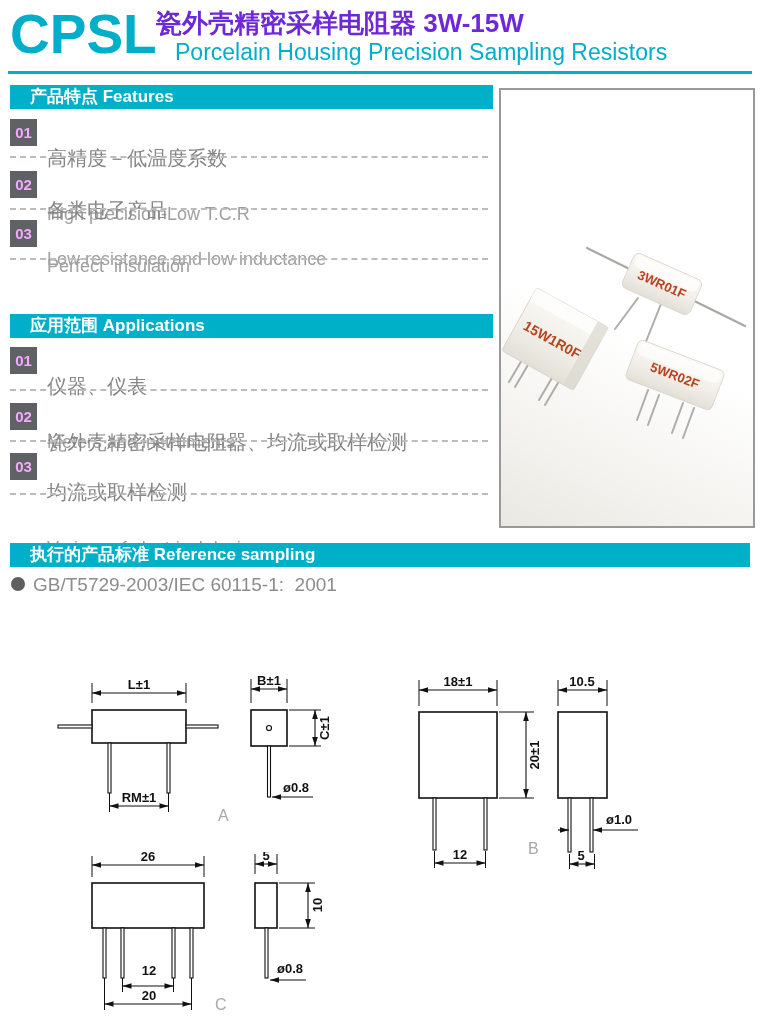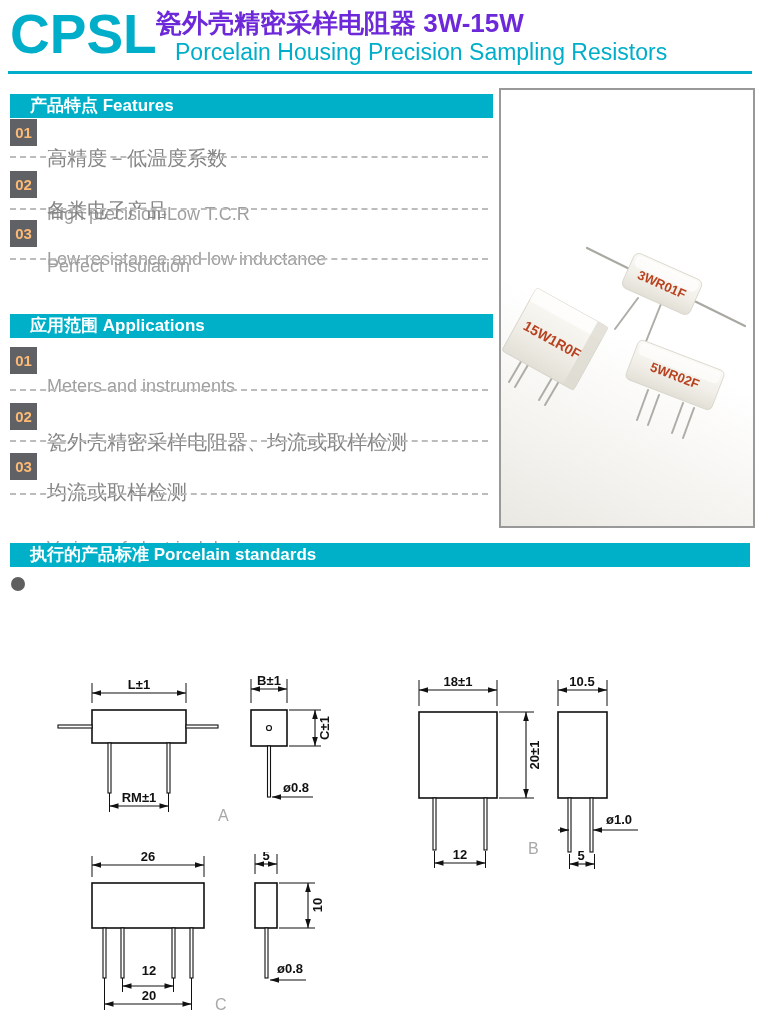--- a/index.html
+++ b/index.html
@@ -6,27 +6,27 @@
   .page{position:relative;width:760px;height:1023px;background:#fff;overflow:hidden;
         font-family:"Liberation Sans",sans-serif;text-decoration:underline;}
   
   .brand{position:absolute;left:10px;top:2px;font-size:55px;font-weight:700;color:#00aec9;letter-spacing:0px;}
   .title-cn{position:absolute;left:156px;top:6px;font-size:26px;font-weight:700;color:#6d28d9;white-space:pre;}
   .title-en{position:absolute;left:159px;top:39px;font-size:23px;font-weight:400;color:#00aec9;white-space:pre;margin-left:16px;}
   .hdr-rule{position:absolute;left:8px;top:71px;width:744px;height:3px;background:#00aec9;}
   
   .bar{position:absolute;left:10px;height:24px;background:#00b0c9;color:#fff;
        font-size:17px;font-weight:700;line-height:24px;padding-left:20px;box-sizing:border-box;white-space:pre;}
-  .bar.features{top:94px;width:483px;}
+  .bar.features{top:85px;width:483px;}
   .bar.apps{top:314px;width:483px;}
   .bar.standards{top:543px;width:740px;}
   .bar.dims{top:608px;width:740px;}
   
   .item{position:absolute;left:10px;width:478px;}
-  .badge{position:absolute;left:0;width:27px;height:27px;background:#606164;color:#fdba74;
+  .badge{position:absolute;left:0;width:27px;height:27px;background:#606164;color:#f0abfc;
          font-size:15px;font-weight:700;text-align:center;line-height:27px;}
   .itxt{position:absolute;left:37px;top:0;white-space:pre-wrap;}
   .cn{font-size:20px;line-height:20px;color:#858585;}
   .en{font-size:18px;line-height:20px;color:#9f9f9f;}
   .en.small{font-size:14.5px;}
   .sep{position:absolute;left:10px;width:478px;border-top:2px dashed #bcbcbc;}
   
   .photo{position:absolute;left:499px;top:88px;width:256px;height:440px;box-sizing:border-box;
          border:2px solid #999;background:linear-gradient(205deg,#ffffff 55%,#f3f2ee 82%,#e9e8e2 100%);}
   
@@ -82,20 +82,21 @@
       <div class="en">Low resistance and low inductance</div>
     </div>
   </div>
   <div class="sep" style="top:258px;"></div>
 
   <div class="bar apps">应用范围 Applications</div>
 
   <div class="item" style="top:340px;height:44px;">
     <div class="badge" style="top:7px;">01</div>
     <div class="itxt">
+      <div class="cn">仪器、仪表</div>
       <div class="en">Meters and instruments</div>
     </div>
   </div>
   <div class="sep" style="top:389px;"></div>
 
   <div class="item" style="top:396px;height:40px;">
     <div class="badge" style="top:7px;">02</div>
     <div class="itxt">
       <div class="cn">瓷外壳精密采样电阻器、均流或取样检测</div>
     </div>
@@ -152,22 +153,23 @@
         <line x1="193" y1="318" x2="182" y2="348" stroke="#aeada7" stroke-width="2" stroke-linecap="round"></line>
         <g transform="translate(174,285) rotate(21)">
           <rect x="-46" y="-21" width="92" height="42" rx="5" fill="url(#cerg)" stroke="#d6d4ca" stroke-width="0.8"></rect>
           <rect x="-43" y="-19" width="86" height="13" rx="5" fill="#ffffff" opacity="0.6"></rect>
           <text x="0" y="5" text-anchor="middle" font-size="13">5WR02F</text>
         </g>
       </g>
     </svg>
   </div>
 
-  <div class="bar standards">执行的产品标准 Porcelain standards</div>
+  <div class="bar standards">执行的产品标准 Reference sampling</div>
   <div class="dot"></div>
+  <div class="std-text">GB/T5729-2003/IEC 60115-1:  2001</div>
 
 
   <svg width="0" height="0" style="position:absolute;">
     <defs>
       <marker id="arr" markerWidth="10" markerHeight="8" refX="9.3" refY="4" orient="auto-start-reverse" markerUnits="userSpaceOnUse">
         <path d="M0.3,1.2 L9.3,4 L0.3,6.8 z" fill="#111" stroke="none"></path>
       </marker>
     </defs>
   </svg>
 

